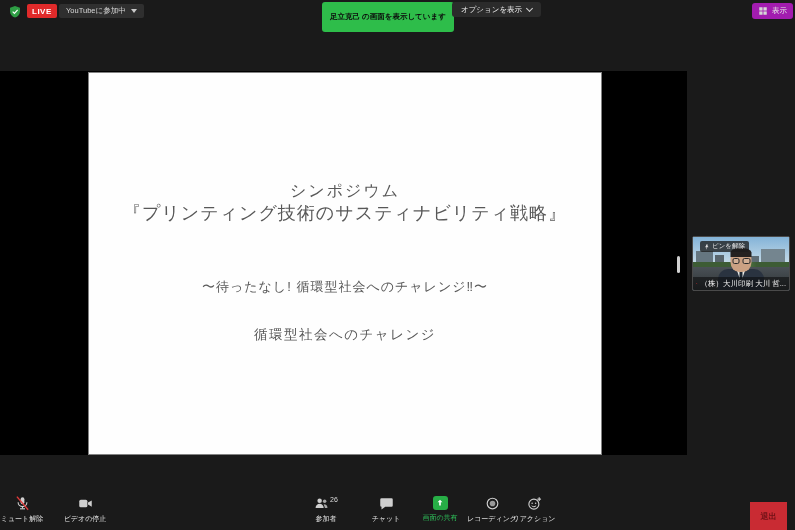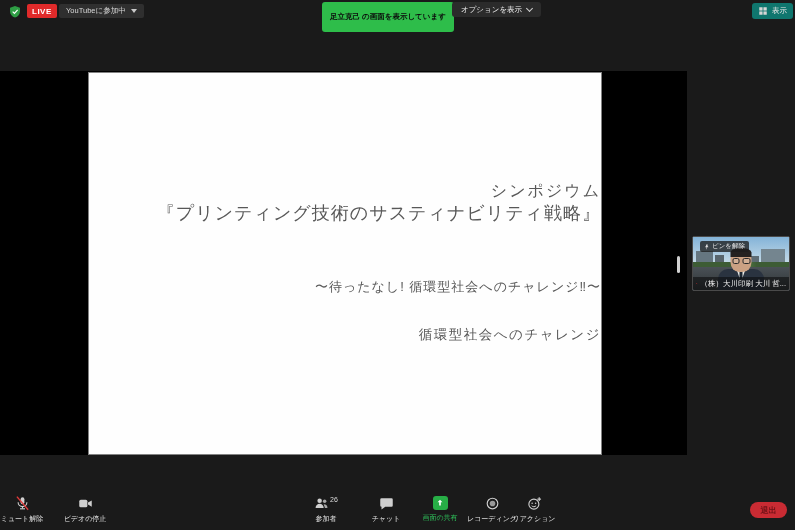--- a/index.html
+++ b/index.html
@@ -15,27 +15,27 @@
   .yt-pill{position:absolute;left:59px;top:4px;height:14px;display:flex;align-items:center;gap:5px;
        padding:0 7px;border-radius:2px;background:#2f2f2f;color:#d9d9d9;font-size:7.5px;white-space:nowrap;cursor:pointer;}
   .tri-down{width:0;height:0;border-left:3.5px solid transparent;border-right:3.5px solid transparent;border-top:4px solid #c9c9c9;}
   .share-banner{position:absolute;left:322px;top:2px;height:30px;display:flex;align-items:center;
        padding:0 8px;border-radius:3px;background:#2ebd4a;color:#0c0c0c;font-size:7.5px;font-weight:bold;white-space:nowrap;}
   .options-pill{position:absolute;left:452px;top:2px;height:15px;display:flex;align-items:center;gap:5px;
        padding:0 9px;border-radius:3px;background:#2b2b2b;color:#ececec;font-size:7.5px;white-space:nowrap;cursor:pointer;}
   .chev-down{width:5px;height:5px;border-right:1.2px solid #cfcfcf;border-bottom:1.2px solid #cfcfcf;
        transform:rotate(45deg);margin-top:-3px;}
   .view-btn{position:absolute;left:752px;top:3px;height:16px;display:flex;align-items:center;gap:4px;
-       padding:0 6px;border-radius:3px;background:#0f766e;color:#e6e6e6;font-size:7.5px;cursor:pointer;}
+       padding:0 6px;border-radius:3px;background:#a21caf;color:#e6e6e6;font-size:7.5px;cursor:pointer;}
 
   
   .stage{position:absolute;left:0;top:71px;width:687px;height:384px;background:#000;}
   .slide{position:absolute;left:89px;top:2px;width:512px;height:381px;background:#fefefe;
        outline:1px solid #828282;}
-  .slide-line{position:absolute;left:0;width:512px;text-align:right;color:#585858;white-space:nowrap;}
+  .slide-line{position:absolute;left:0;width:512px;text-align:center;color:#585858;white-space:nowrap;}
   .sl1{top:108px;font-size:16px;letter-spacing:2px;}
   .sl2{top:128px;font-size:18px;letter-spacing:1px;}
   .sl3{top:205px;font-size:13px;letter-spacing:1px;}
   .sl4{top:253px;font-size:13.5px;letter-spacing:1.5px;}
 
   
   .panel-handle{position:absolute;left:677px;top:256px;width:3px;height:17px;border-radius:2px;background:#d0d0d0;cursor:pointer;}
   .thumb{position:absolute;left:692px;top:236px;width:98px;height:55px;border:1px solid #4a4a4a;border-radius:2px;
        overflow:hidden;cursor:pointer;background:#9cc0dc;}
   .sky{position:absolute;left:0;top:0;right:0;height:30px;background:linear-gradient(#84b3d8,#cfe0ea);}
@@ -66,21 +66,21 @@
 
   
   .toolbar{position:absolute;left:0;bottom:0;width:795px;height:38px;background:#1a1a1a;}
   .tb-item{position:absolute;top:4px;display:flex;flex-direction:column;align-items:center;gap:3px;cursor:pointer;}
   .tb-label{font-size:7px;color:#e3e3e3;white-space:nowrap;}
   .tb-label.green{color:#2fc15a;}
   .icon14{width:15px;height:15px;}
   .share-icon-box{width:15px;height:14px;border-radius:3px;background:#27ae46;display:flex;align-items:center;justify-content:center;}
   .pcount{font-size:7px;color:#dcdcdc;margin-left:1px;align-self:flex-start;}
   .icon-row{display:flex;align-items:flex-start;height:15px;}
-  .leave-btn{position:absolute;left:750px;top:10px;width:37px;height:16px;border-radius:8px;background:#c92b33;
+  .leave-btn{position:absolute;left:750px;top:10px;width:37px;height:28px;border-radius:0;background:#c92b33;
        display:flex;align-items:center;justify-content:center;color:#6e1116;font-size:8px;font-weight:bold;cursor:pointer;}
 </style>
 </head>
 <body>
 
 <div id="app">
 
   <div class="topbar">
     <svg class="shield" viewBox="0 0 24 24">
       <path d="M12 1.5l8.5 3v6.5c0 5.2-3.6 9-8.5 10.5C7.1 20 3.5 16.2 3.5 11V4.5z" fill="#2e9e44"></path>

